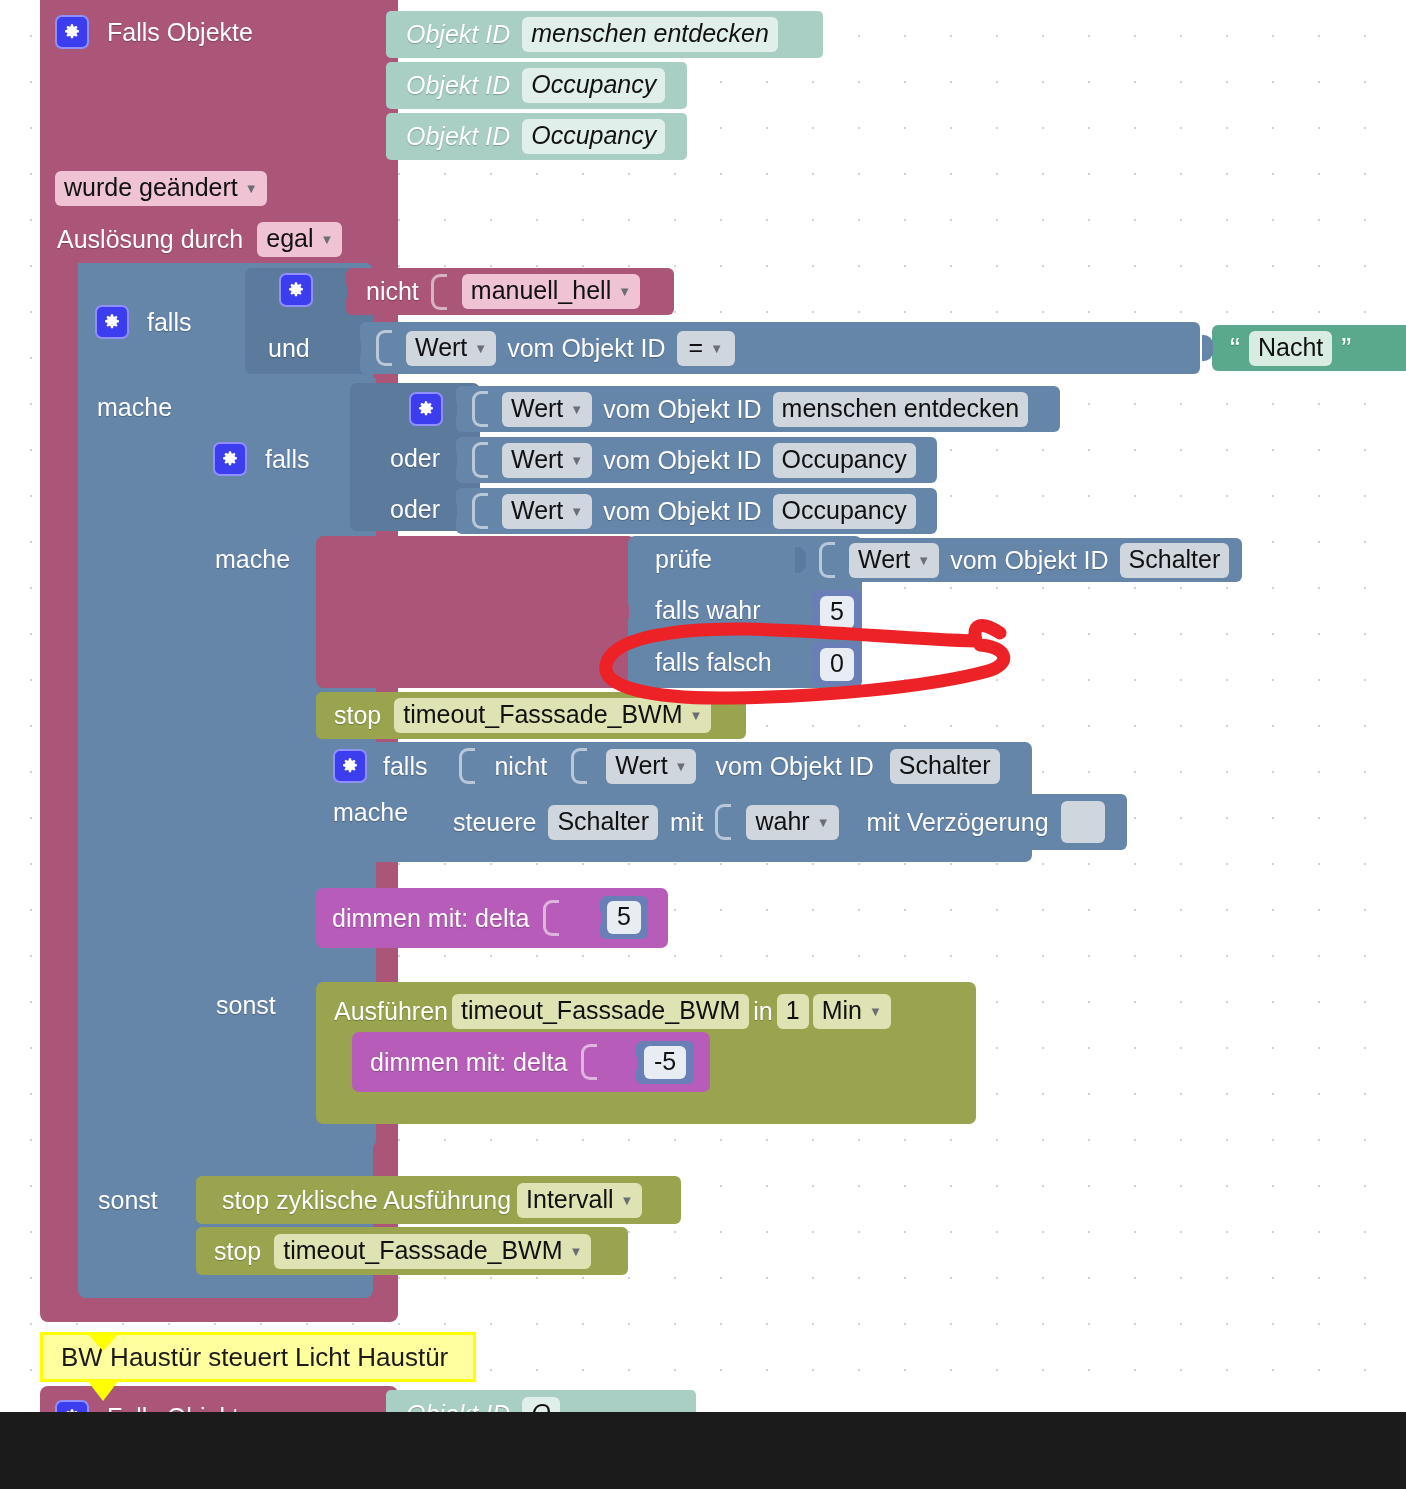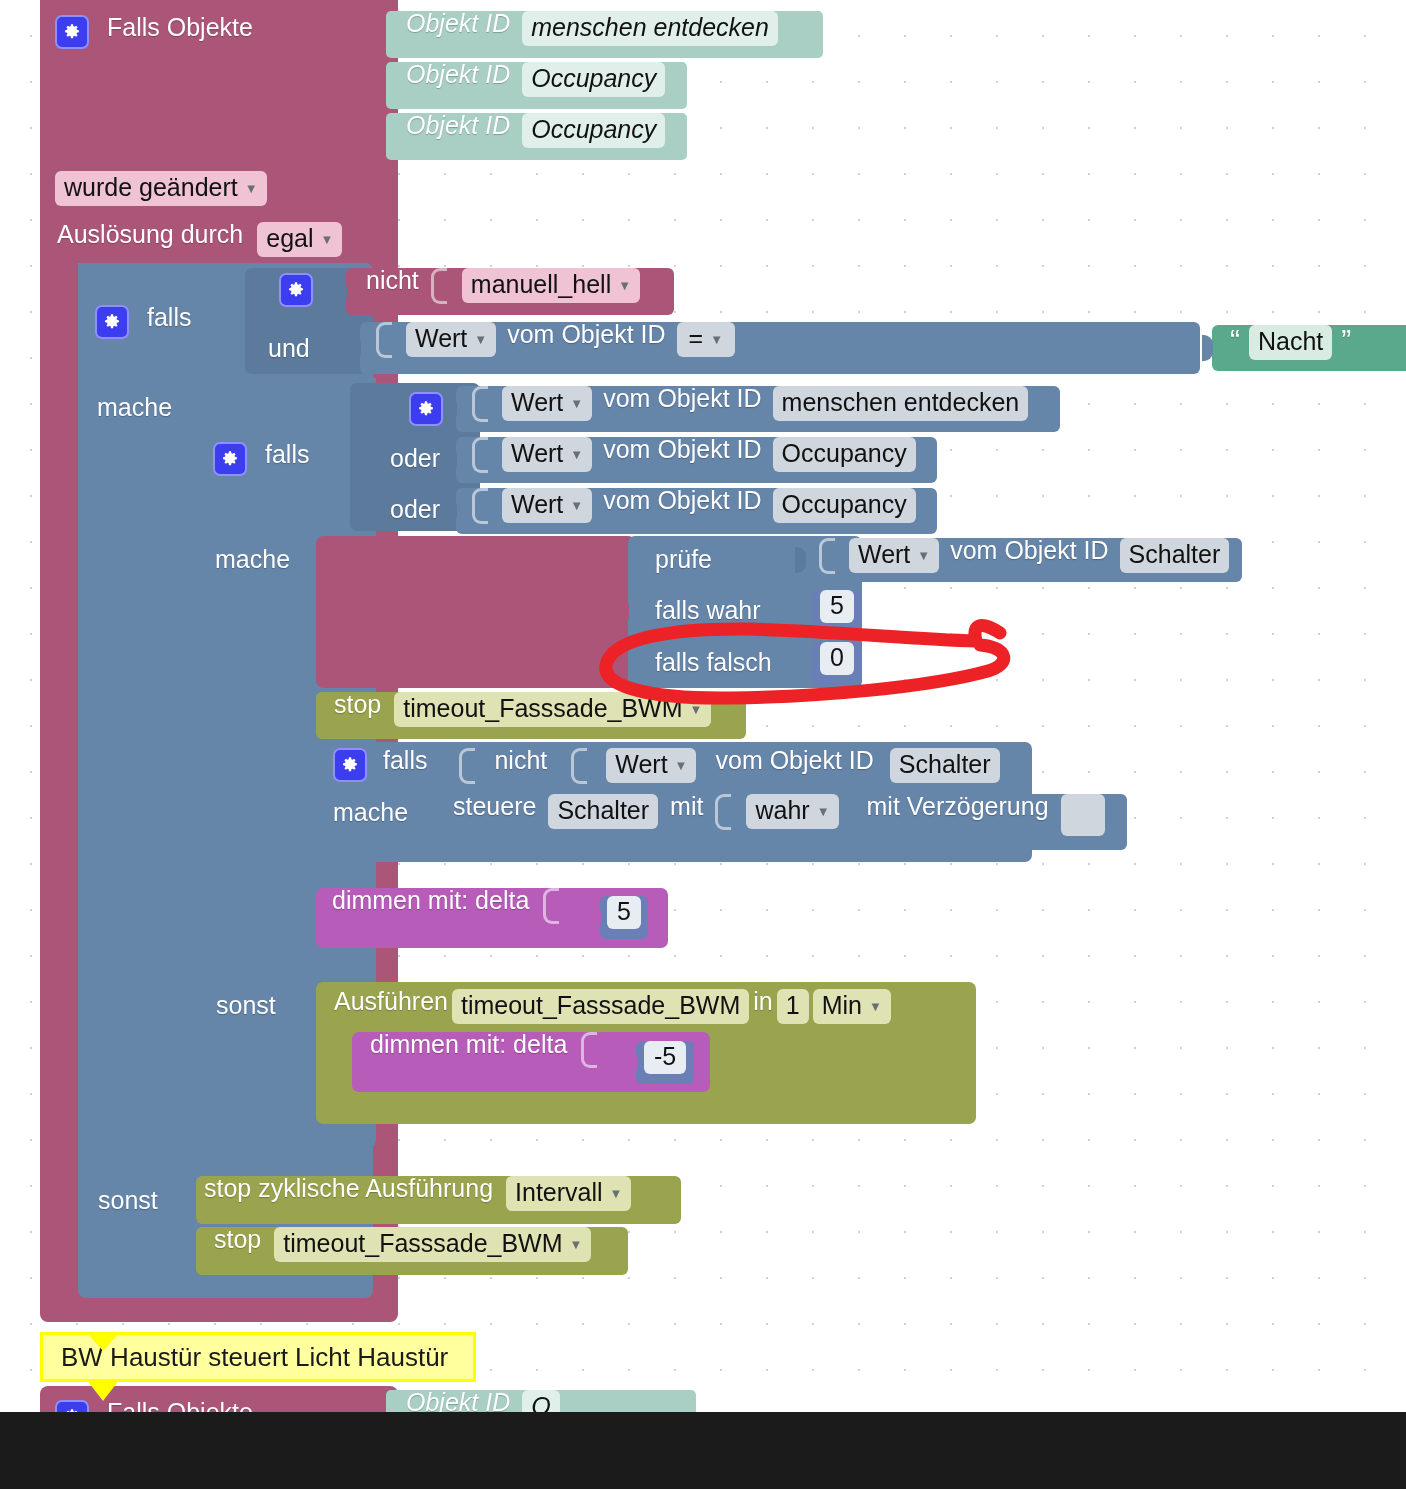--- a/index.html
+++ b/index.html
@@ -20,21 +20,21 @@
     background-position:8px 13px;
     overflow:hidden;
   }
   #bottombar{
     position:absolute;left:0;top:1412px;width:1406px;height:77px;
     background:#1b1b1b;
   }
 
   
   .blk{position:absolute;box-sizing:border-box;}
-  .row{display:flex;align-items:flex-start;}
+  .row{display:flex;align-items:center;}
 
   
   .c-pink   {background:#ab5579;}
   .c-blue   {background:#6585a9;}
   .c-blue-d {background:#5b7a9c;}
   .c-teal   {background:#a9cfc5;font-style:italic;}
   .c-olive  {background:#9aa34d;}
   .c-purple {background:#b85cba;}
   .c-green  {background:#5ba98c;}
   .c-num    {background:#6a7fb5;}
@@ -391,21 +391,21 @@
   <div class="blk c-num" style="left:636px;top:1041px;width:58px;height:43px;border-radius:6px;">
     <span class="notch on-purple" style="left:-10px;background:#b85cba;"></span>
     <div class="row" style="height:100%;justify-content:center;">
       <span class="field num">-5</span>
     </div>
   </div>
 
   <div class="blk lbl" style="left:98px;top:1188px;">sonst</div>
 
   <div class="blk c-olive" style="left:196px;top:1176px;width:485px;height:48px;border-radius:6px;">
-    <div class="row" style="height:100%;padding-left:8px;gap:13px;">
+    <div class="row" style="height:100%;padding-left:26px;gap:6px;">
       <span class="lbl">stop zyklische Ausführung</span>
       <span class="field olive">
         <span>Intervall</span><span class="caret">▼</span>
       </span>
     </div>
   </div>
 
   <div class="blk c-olive" style="left:196px;top:1227px;width:432px;height:48px;border-radius:6px;">
     <div class="row" style="height:100%;padding-left:18px;gap:13px;">
       <span class="lbl">stop</span>

